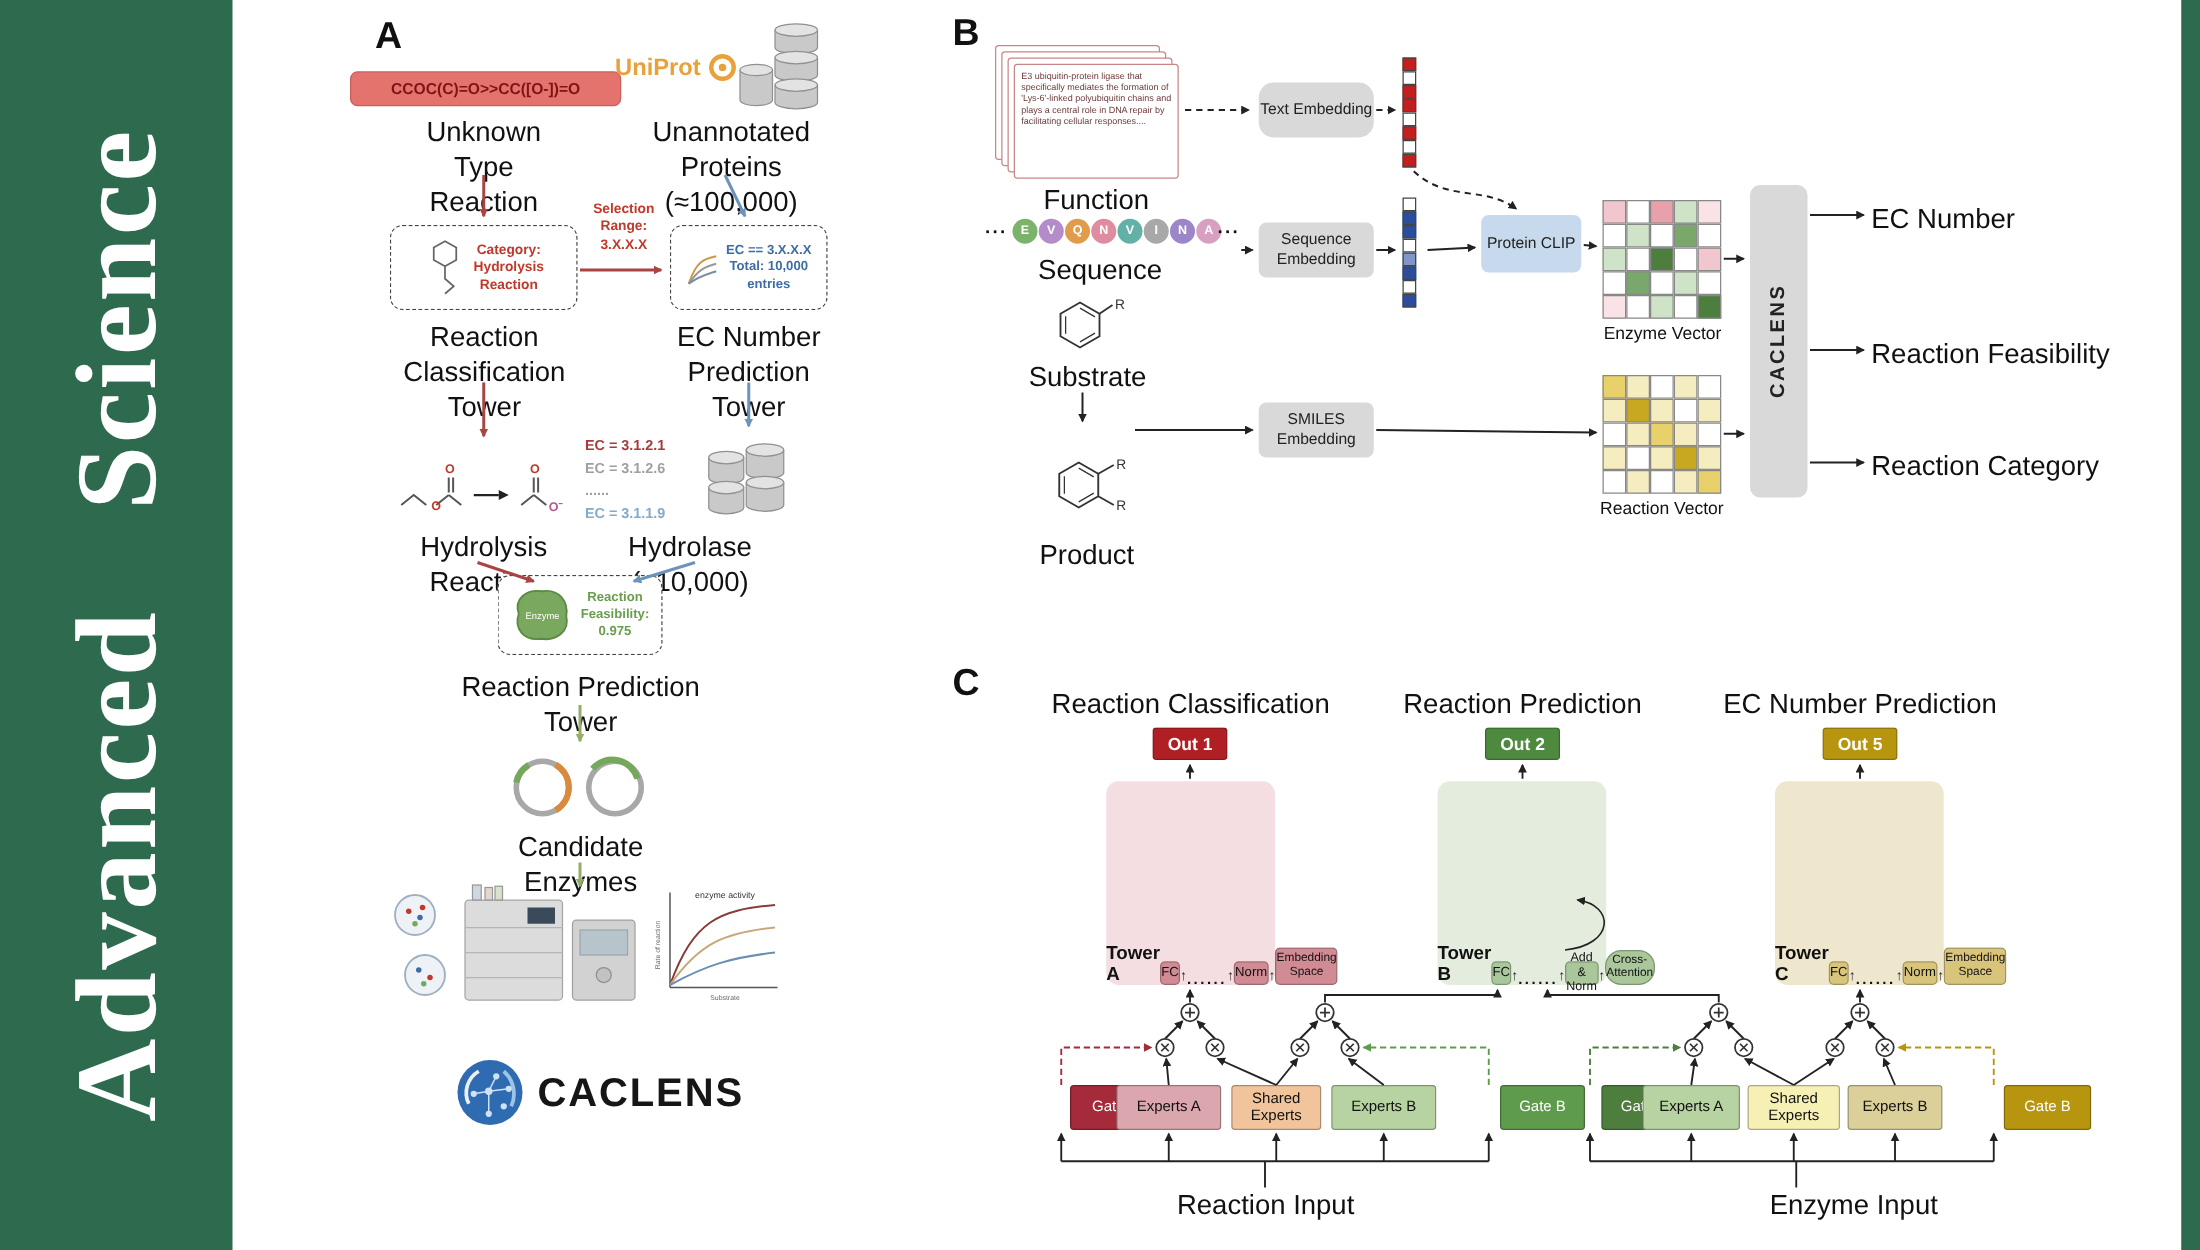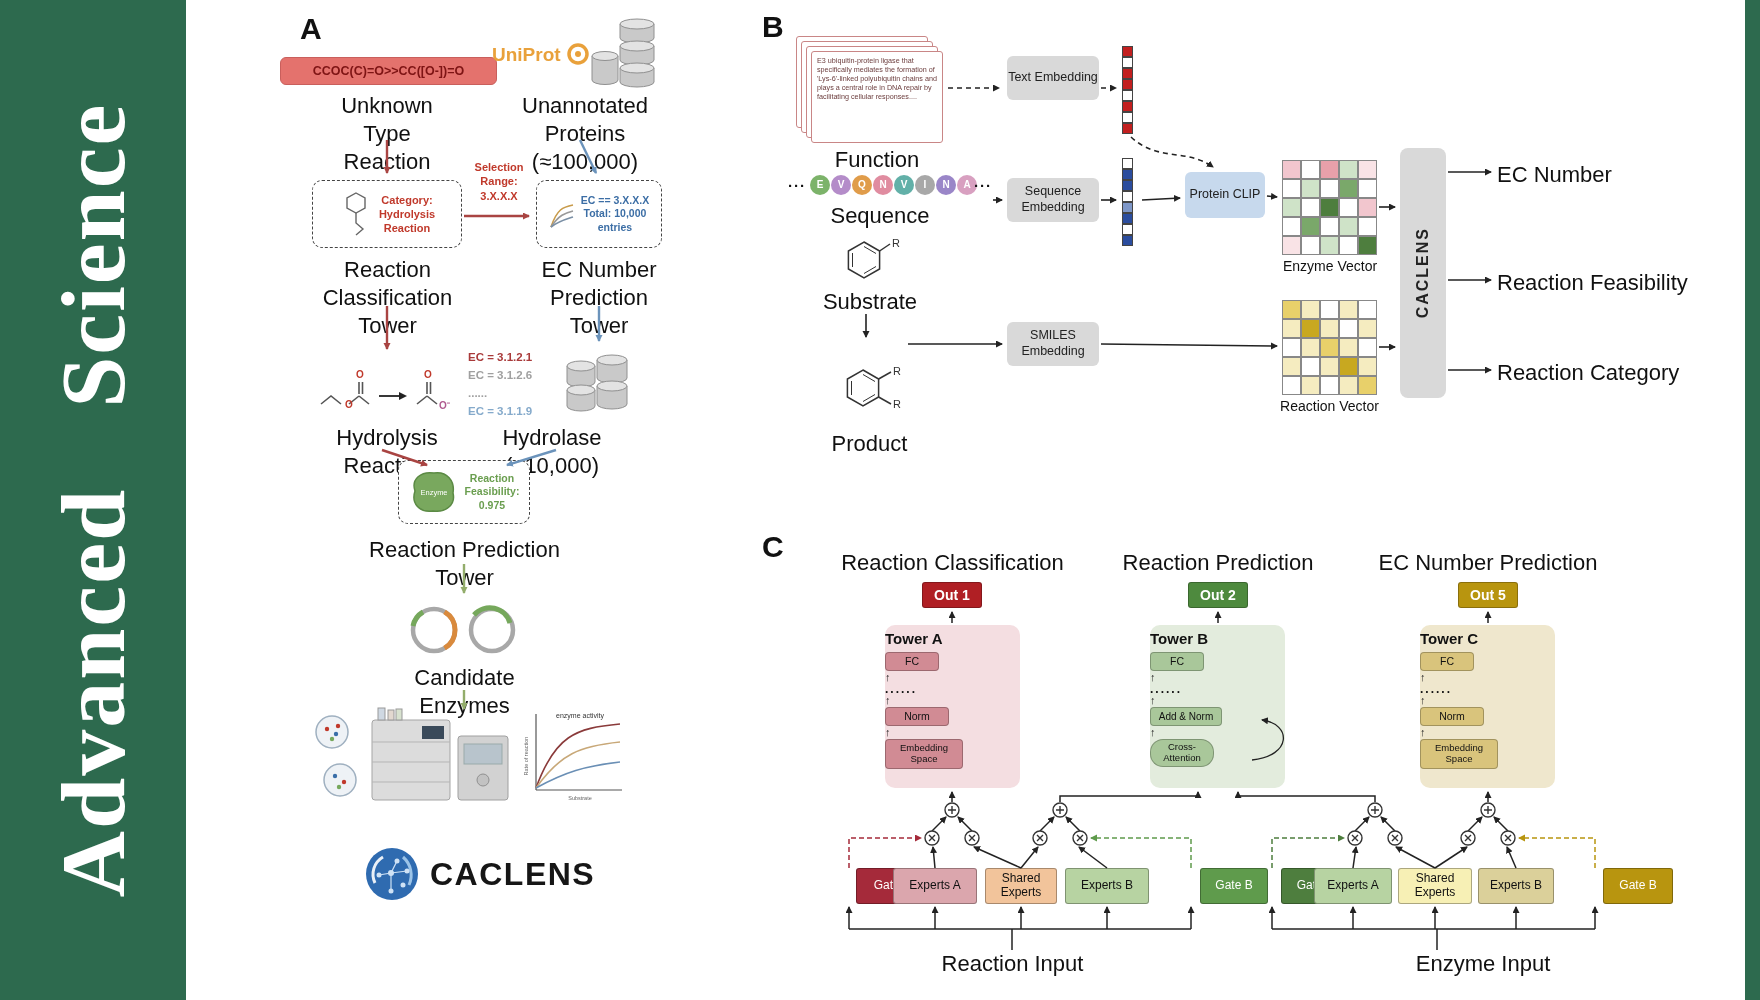--- a/index.html
+++ b/index.html
@@ -35,21 +35,21 @@
      text-align:center;font-size:12.5px;line-height:1.25;color:#222;}
   .clip-box{background:#c7d9ed;border-radius:6px;display:flex;align-items:center;justify-content:center;
      text-align:center;font-size:12.5px;line-height:1.25;color:#222;}
   .vert-box{background:#d9d9d9;border-radius:8px;display:flex;align-items:center;justify-content:center;}
   .vert-box span{writing-mode:vertical-rl;transform:rotate(180deg);
      font-size:16px;font-weight:bold;letter-spacing:2px;color:#222;}
   .vlabel{font-size:14px;text-align:center;}
   
   .outbox{display:flex;align-items:center;justify-content:center;color:#fff;font-weight:bold;
      font-size:14px;border-radius:3px;border:1px solid rgba(0,0,0,.25);box-sizing:border-box;}
-  .tower{border-radius:10px;display:flex;flex-direction:column;align-items:flex-start;box-sizing:border-box;}
+  .tower{border-radius:10px;display:flex;flex-direction:row;align-items:flex-end;box-sizing:border-box;}
   .tower-title{font-size:15px;font-weight:bold;margin-top:5px;}
   .tlayer{display:flex;align-items:center;justify-content:center;border-radius:4px;
      font-size:10.5px;border:1px solid rgba(0,0,0,.25);box-sizing:border-box;text-align:center;line-height:1.15;}
   .tup{font-size:11px;line-height:9px;color:#222;margin:2px 0;}
   .tdots{font-size:12px;font-weight:bold;letter-spacing:2px;line-height:10px;}
   .pill{border-radius:13px !important;}
   .cbox{display:flex;align-items:center;justify-content:center;text-align:center;font-size:12px;
      line-height:1.15;border-radius:3px;border:1px solid rgba(0,0,0,.3);box-sizing:border-box;}
   .cbox.w{color:#fff;margin-left:43px;}
   svg{display:block;}
@@ -267,21 +267,21 @@
   <svg class="ab" style="left:833px;top:342px;" width="72" height="84">
     <path d="M30,28 L45.6,37 L45.6,55 L30,64 L14.4,55 L14.4,37 Z" fill="none" stroke="#333" stroke-width="1.5"></path>
     <path d="M18.5,39 L18.5,53 M30,32.5 L42,39.5 M30,59.5 L42,52.5" fill="none" stroke="#333" stroke-width="1"></path>
     <line x1="45.6" y1="37" x2="58" y2="30" stroke="#333" stroke-width="1.5"></line>
     <line x1="45.6" y1="55" x2="58" y2="62" stroke="#333" stroke-width="1.5"></line>
     <text x="60" y="33" font-size="11" fill="#333">R</text>
     <text x="60" y="66" font-size="11" fill="#333">R</text>
   </svg>
   <div class="ab lbl" style="left:822px;top:430px;width:95px;">Product</div>
 
-  <div class="ab gray-box" style="left:1007px;top:56px;width:92px;height:44px;">Text Embedding</div>
+  <div class="ab gray-box" style="left:1007px;top:66px;width:92px;height:44px;border-radius:12px;">Text Embedding</div>
   <div class="ab gray-box" style="left:1007px;top:178px;width:92px;height:44px;">Sequence Embedding</div>
   <div class="ab gray-box" style="left:1007px;top:322px;width:92px;height:44px;">SMILES Embedding</div>
 
   <div class="ab" style="left: 1122px; top: 46px; display: grid; grid-template-columns: repeat(1, 11px);">
       <div style="width: 11px; height: 11px; background: rgb(194, 31, 31); border: 1px solid rgb(68, 68, 68); box-sizing: border-box;"></div>
       <div style="width: 11px; height: 11px; background: rgb(255, 255, 255); border: 1px solid rgb(68, 68, 68); box-sizing: border-box;"></div>
       <div style="width: 11px; height: 11px; background: rgb(194, 31, 31); border: 1px solid rgb(68, 68, 68); box-sizing: border-box;"></div>
       <div style="width: 11px; height: 11px; background: rgb(194, 31, 31); border: 1px solid rgb(68, 68, 68); box-sizing: border-box;"></div>
       <div style="width: 11px; height: 11px; background: rgb(255, 255, 255); border: 1px solid rgb(68, 68, 68); box-sizing: border-box;"></div>
       <div style="width: 11px; height: 11px; background: rgb(194, 31, 31); border: 1px solid rgb(68, 68, 68); box-sizing: border-box;"></div>

